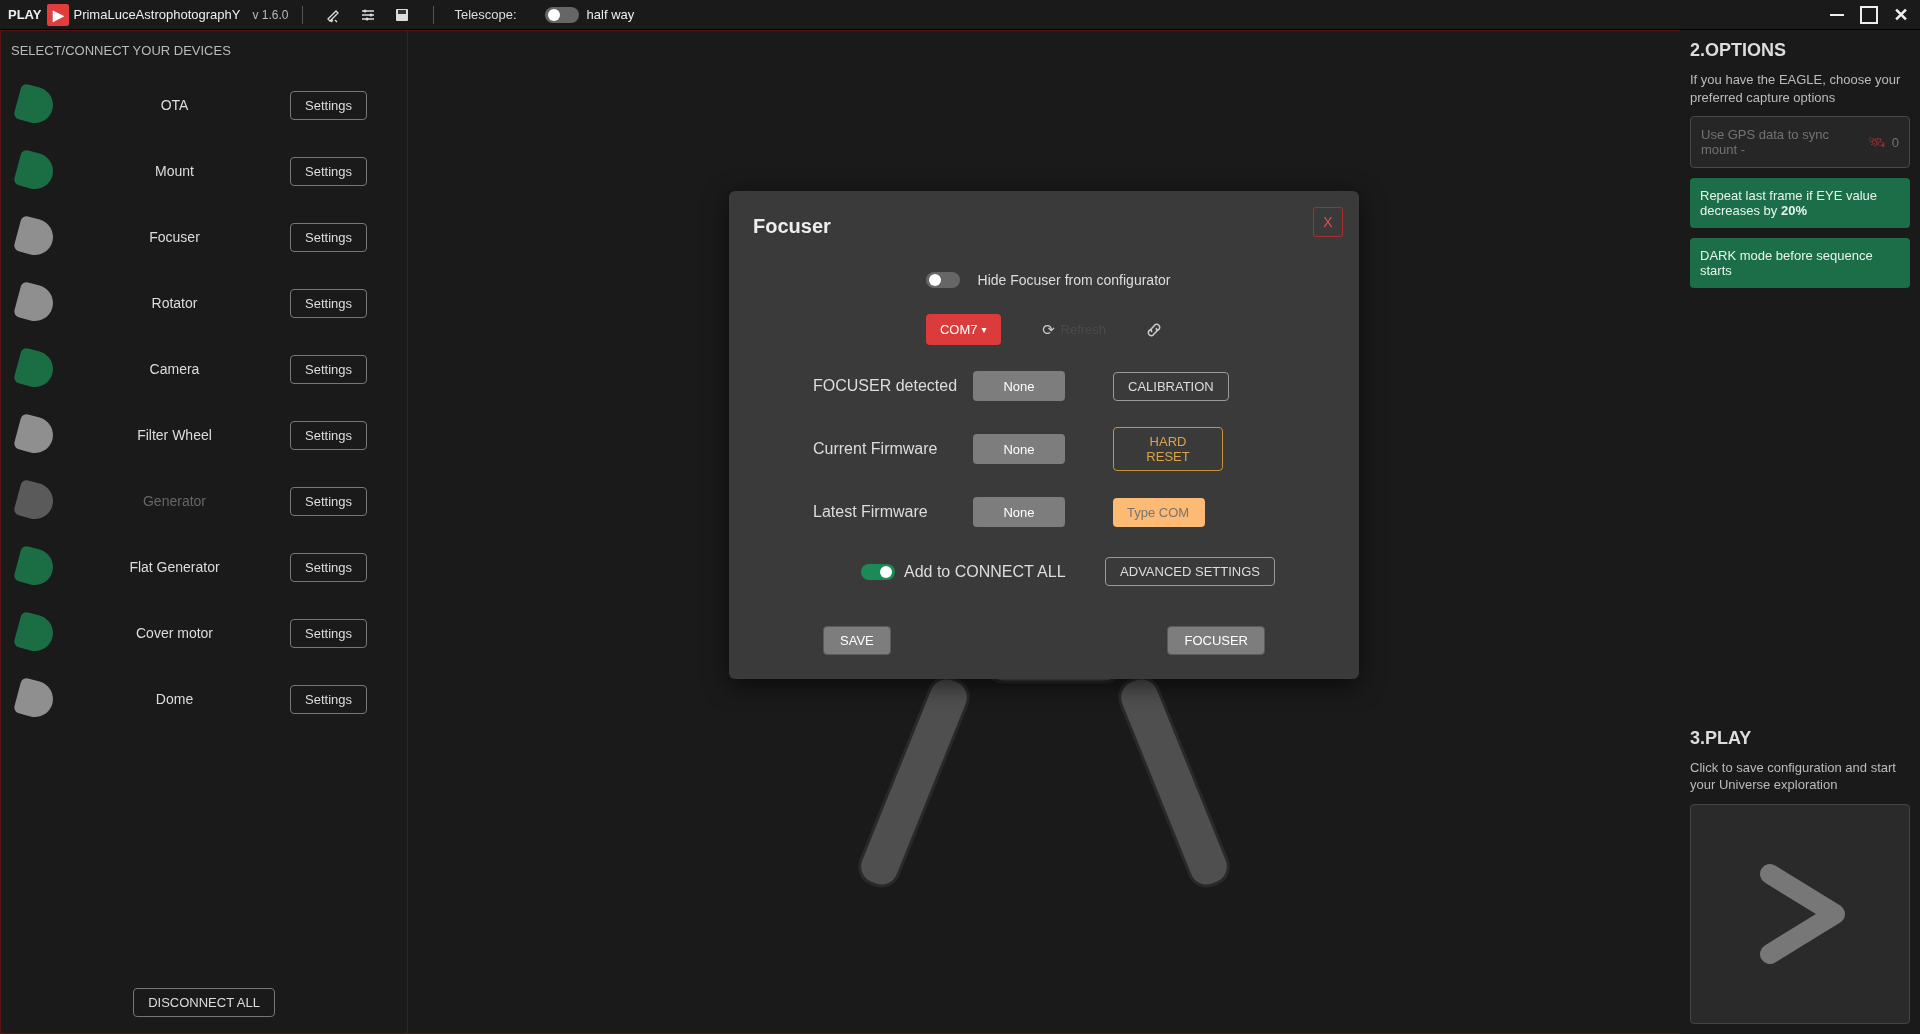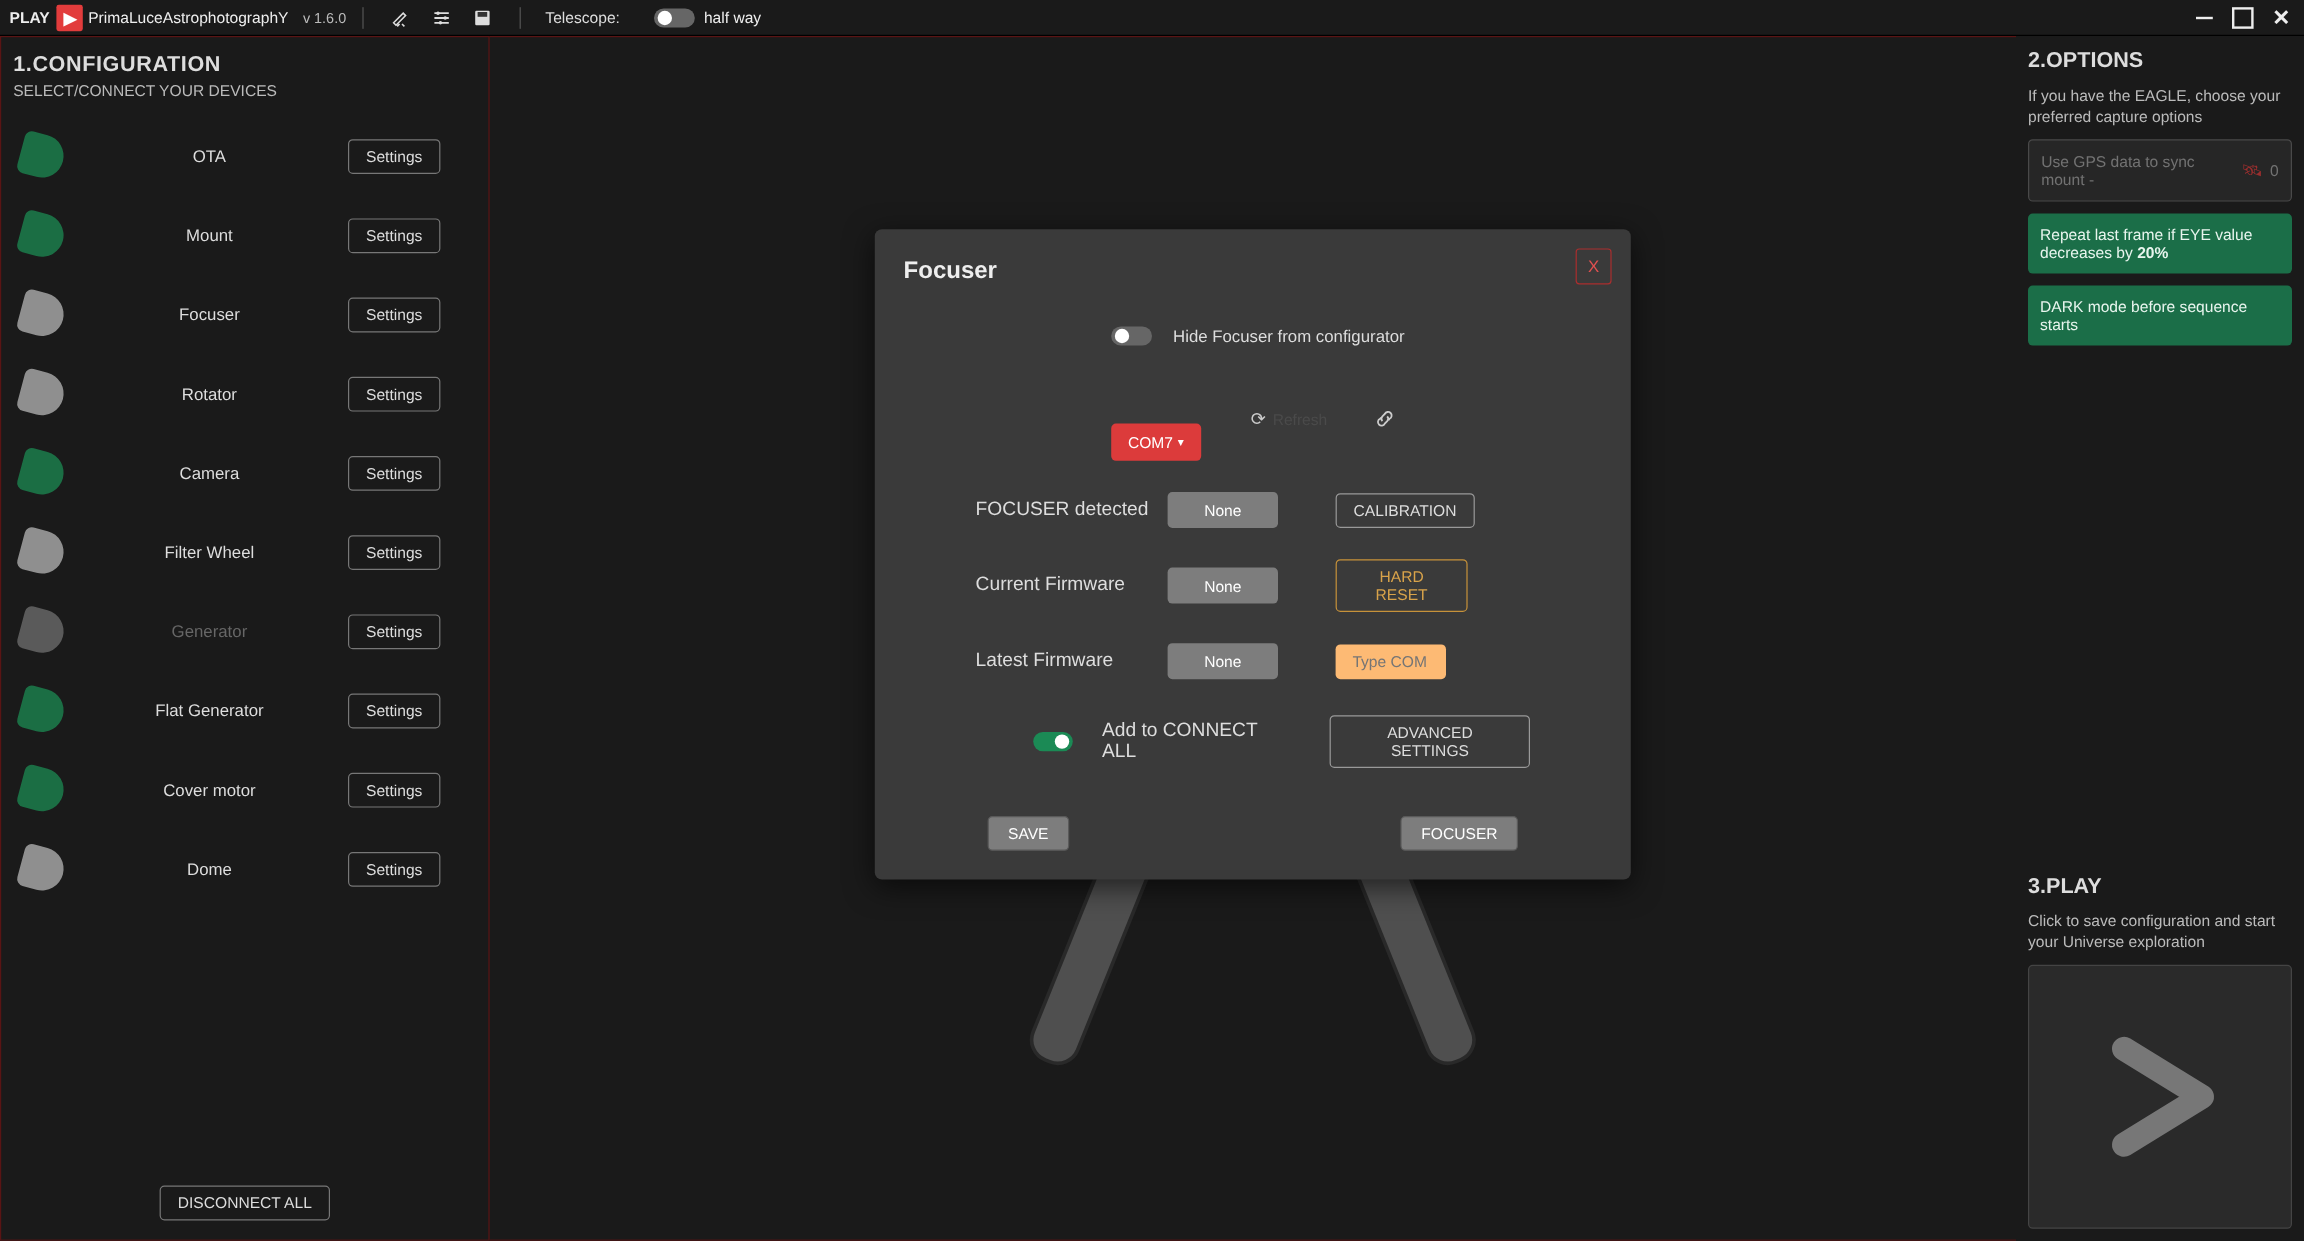--- a/index.html
+++ b/index.html
@@ -53,35 +53,35 @@
   .right-spacer{ flex:1;}
   .play-big { height:220px; border:1px solid #444; background:#2a2a2a; border-radius:4px; display:flex; align-items:center; justify-content:center; cursor:pointer;}
   .play-big svg{ fill:none; stroke:#777; stroke-width:20; }
 
   
   .modal-backdrop{ position:absolute; inset:0; display:flex; align-items:flex-start; justify-content:center;}
   .modal{ margin-top:160px; width:630px; background:#3a3a3a; border-radius:6px; padding:24px 24px 24px 24px; box-shadow:0 6px 24px rgba(0,0,0,.6); position:relative; color:#ddd;}
   .modal h3{ font-size:20px; font-weight:600; color:#eee;}
   .modal .close-x{ position:absolute; top:16px; right:16px; width:30px; height:30px; border:1px solid #aa2e2e; color:#e05050; display:flex; align-items:center; justify-content:center; border-radius:3px; font-size:14px; cursor:pointer; background:transparent;}
   .val-box{ width:92px; height:30px; background:#7d7d7d; color:#fff; border:none; border-radius:4px; font-size:13px; text-align:center;}
-  .btn-red{ background:#dc3b3b; color:#fff; border:none; padding:8px 14px; border-radius:4px; font-size:13px; cursor:pointer; display:flex; align-items:center; gap:4px;margin-top:39px;}
+  .btn-red{ background:#dc3b3b; color:#fff; border:none; padding:8px 14px; border-radius:4px; font-size:13px; cursor:pointer; display:flex; align-items:center; gap:4px;}
   .btn-red::after{content:"▾"; font-size:10px;}
   .btn-ghost{ border:1px solid #999; background:transparent; color:#ddd; padding:6px 14px; border-radius:4px; font-size:13px; cursor:pointer;}
   .btn-warn{ border:1px solid #c7923a; color:#d9a34a; }
   .btn-white{ background:#fdba74; color:#555; border:none; padding:7px 14px; border-radius:4px; font-size:13px;}
   .btn-grey{ background:#7d7d7d; color:#fff; border:1px solid #5a5a5a; padding:6px 16px; border-radius:4px; font-size:13px; cursor:pointer;}
   .icon-sm{ width:16px; height:16px; display:inline-flex; align-items:center; justify-content:center; color:#ccc; font-size:15px;}
   .modal .form-area{ padding:0 60px;}
   .modal .hide-row{ display:flex; align-items:center; justify-content:center; gap:10px; margin-top:34px; font-size:14px;}
   .modal .port-row{ display:flex; align-items:center; justify-content:center; gap:40px; margin-top:26px;}
   .modal .port-row .refresh-grp{ display:flex; align-items:center; gap:4px; color:#555; font-size:13px;}
   .modal .grid-row{ display:grid; grid-template-columns: 160px 100px 40px 110px; align-items:center; margin-top:26px;}
   .modal .grid-row .val-box{ justify-self:start;}
   .modal .grid-row .act{ grid-column:4; justify-self:start;}
-  .modal .connect-row{ display:flex; align-items:center; gap:16px; margin-top:30px; padding-left:40px;}
+  .modal .connect-row{ display:flex; align-items:center; gap:1px; margin-top:30px; padding-left:40px;}
   .modal .footer{ display:flex; justify-content:space-between; margin-top:40px; padding:0 70px;}
 </style>
 </head>
 <body>
 
 <div class="topbar">
   <span class="logo-txt">PLAY</span>
   <span class="logo-ico">▶</span>
   <span class="brand">PrimaLuceAstrophotographY</span>
   <span class="ver">v 1.6.0</span>
@@ -112,21 +112,20 @@
   <span>half way</span>
   <span class="spacer"></span>
   <span class="win-btn min"></span>
   <span class="win-btn max"></span>
   <span class="win-btn close"></span>
 </div>
 
 <div class="app">
 
   <div class="sidebar">
-    <h2>1.CONFIGURATION</h2>
     <div class="sub">SELECT/CONNECT YOUR DEVICES</div>
     <div class="dev-list" id="dev-list">
         <div class="dev-row">
           <div class="dev-ico green"></div>
           <div class="dev-name">OTA</div>
           <button class="btn-outline">Settings</button>
           <div style="width:30px"></div>
         </div>
         <div class="dev-row">
           <div class="dev-ico green"></div>

